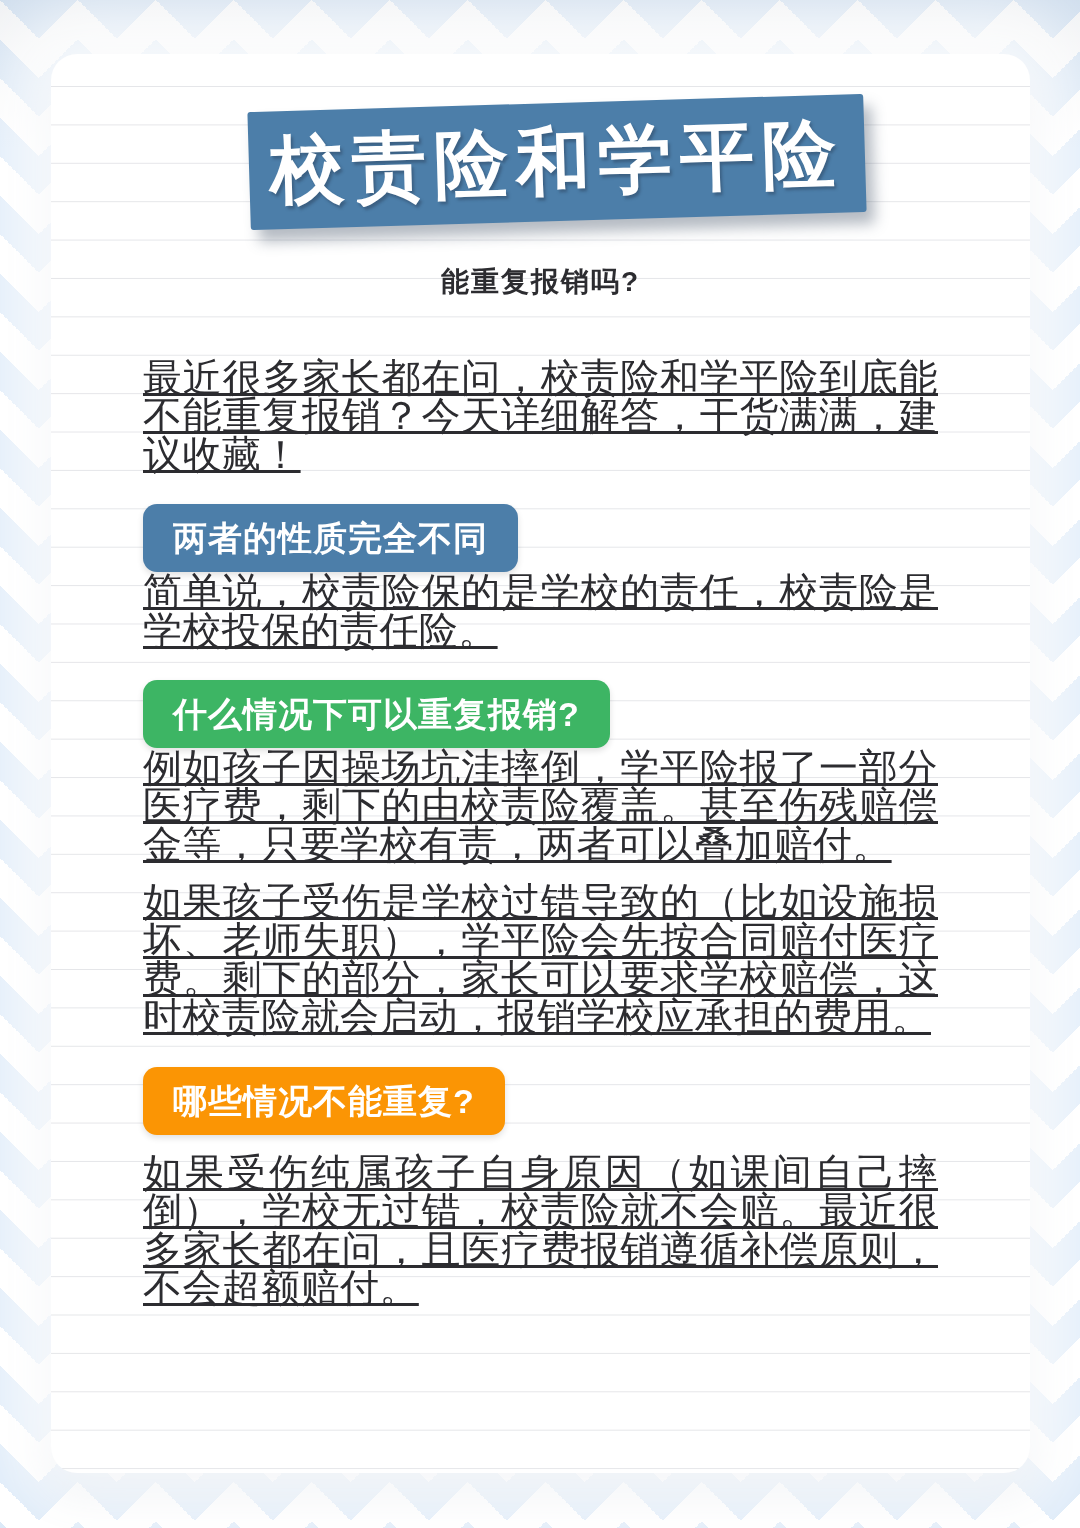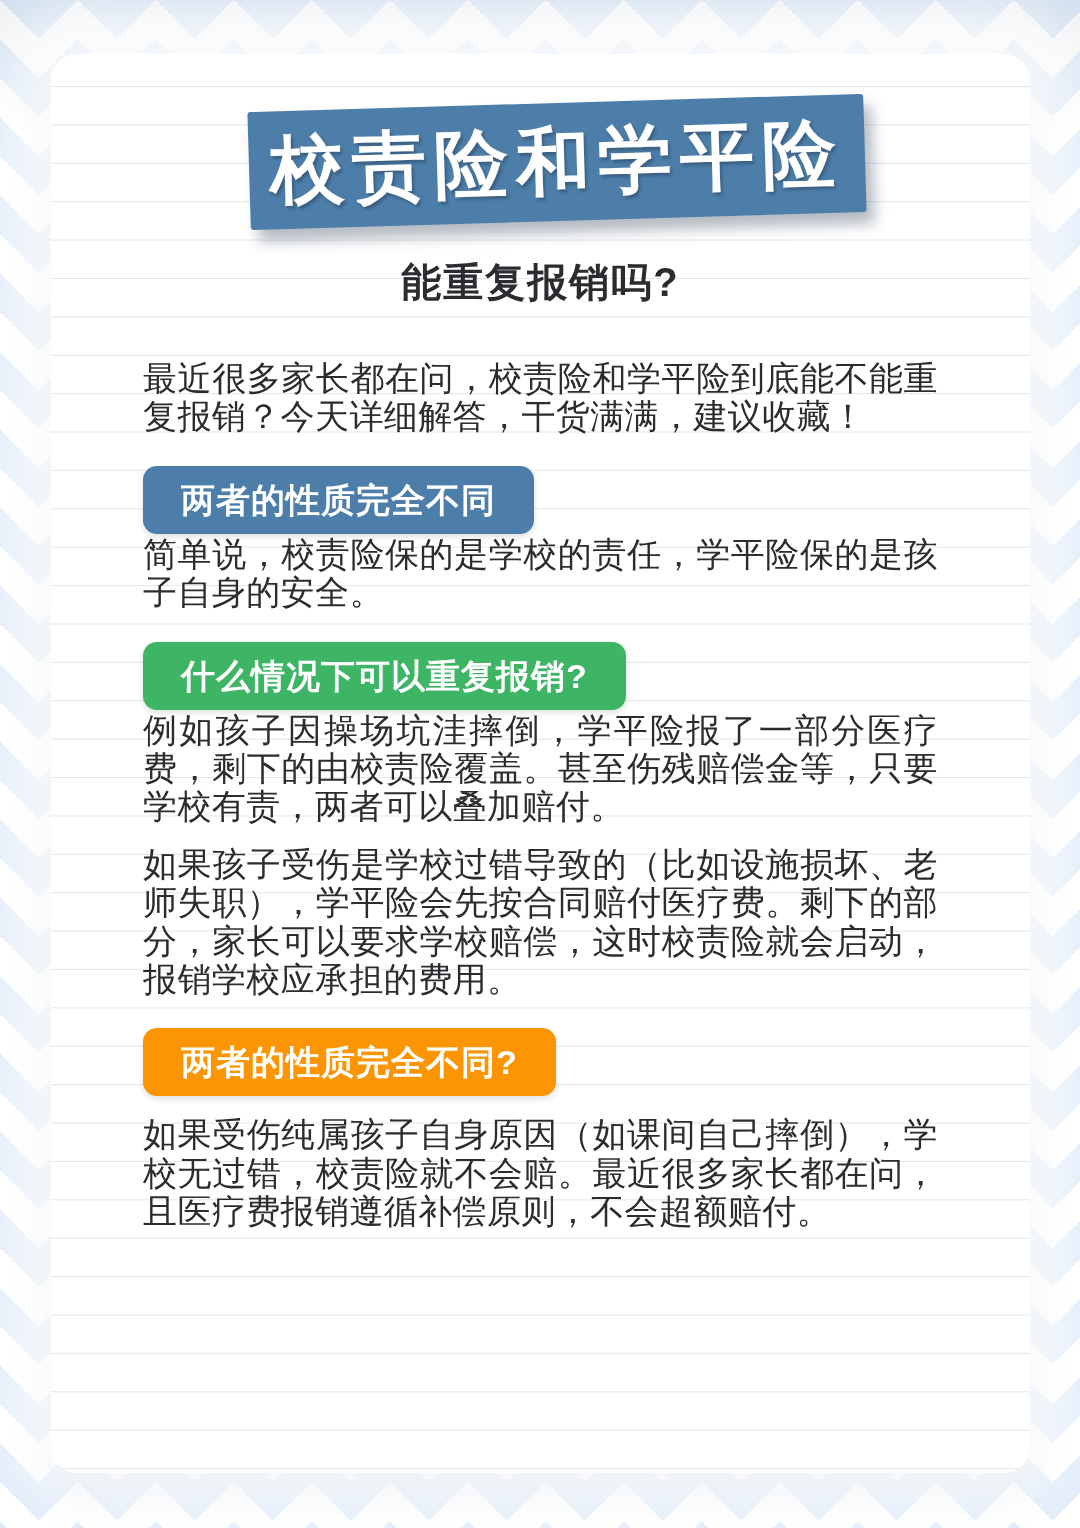--- a/index.html
+++ b/index.html
@@ -53,37 +53,38 @@
   .banner .title-text{
     display:block;
     font-size:74px;line-height:118px;font-weight:900;
     color:#ffffff;letter-spacing:8px;
     text-shadow:2px 3px 3px rgba(30,40,60,.35);
     white-space:nowrap;
   }
   .subtitle{
     margin-top:40px;
     text-align:center;
-    font-size:40px;line-height:42px;font-weight:900;
+    font-size:28px;line-height:42px;font-weight:900;
     color:#2c2c30;letter-spacing:2px;
   }
   .para{
     margin:1px 0 0 0;
-    font-size:34px;line-height:38.4px;
+    font-size:39px;line-height:38.4px;
     letter-spacing:.4px;
     color:#2c2c30;
     text-align:justify;
+    text-decoration:underline;
   }
   .para.intro{margin-top:56px;}
   .para.after-badge{margin-top:19px;}
   .badge-row{margin-top:30px;}
   .badge{
     display:inline-block;
     height:68px;line-height:68px;
-    padding:0 38px;border-radius:14px;
+    padding:0 30px;border-radius:14px;
     font-size:34px;font-weight:800;letter-spacing:1px;
     color:#ffffff;white-space:nowrap;
     box-shadow:0 3px 6px rgba(0,0,0,.12);
   }
 </style>
 </head>
 <body>
 
 <div class="page">
 
@@ -95,27 +96,27 @@
       <span class="title-text">校责险和学平险</span>
     </div>
 
     <div class="subtitle">能重复报销吗?</div>
 
     <p class="para intro">最近很多家长都在问，校责险和学平险到底能不能重复报销？今天详细解答，干货满满，建议收藏！</p>
 
     <div class="badge-row">
       <span class="badge" style="background-color: rgb(76, 126, 169);">两者的性质完全不同</span>
     </div>
-    <p class="para">简单说，校责险保的是学校的责任，学平险保的是孩子自身的安全。</p>
+    <p class="para">简单说，校责险保的是学校的责任，校责险是学校投保的责任险。</p>
 
     <div class="badge-row">
       <span class="badge" style="background-color: rgb(61, 181, 100); text-align: center;">什么情况下可以重复报销?</span>
     </div>
     <p class="para">例如孩子因操场坑洼摔倒，学平险报了一部分医疗费，剩下的由校责险覆盖。甚至伤残赔偿金等，只要学校有责，两者可以叠加赔付。</p>
     <p class="para after-badge">如果孩子受伤是学校过错导致的（比如设施损坏、老师失职），学平险会先按合同赔付医疗费。剩下的部分，家长可以要求学校赔偿，这时校责险就会启动，报销学校应承担的费用。</p>
 
     <div class="badge-row">
-      <span class="badge" style="background-color: rgb(251, 149, 4);">两者的性质完全不同?</span>
+      <span class="badge" style="background-color: rgb(251, 149, 4);">哪些情况不能重复?</span>
     </div>
     <p class="para after-badge">如果受伤纯属孩子自身原因（如课间自己摔倒），学校无过错，校责险就不会赔。最近很多家长都在问，且医疗费报销遵循补偿原则，不会超额赔付。</p>
 
   </div>
 </div>
 
 </body></html>

